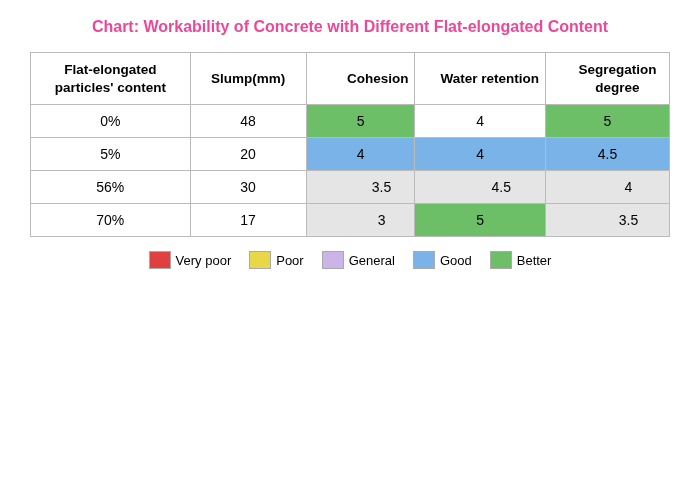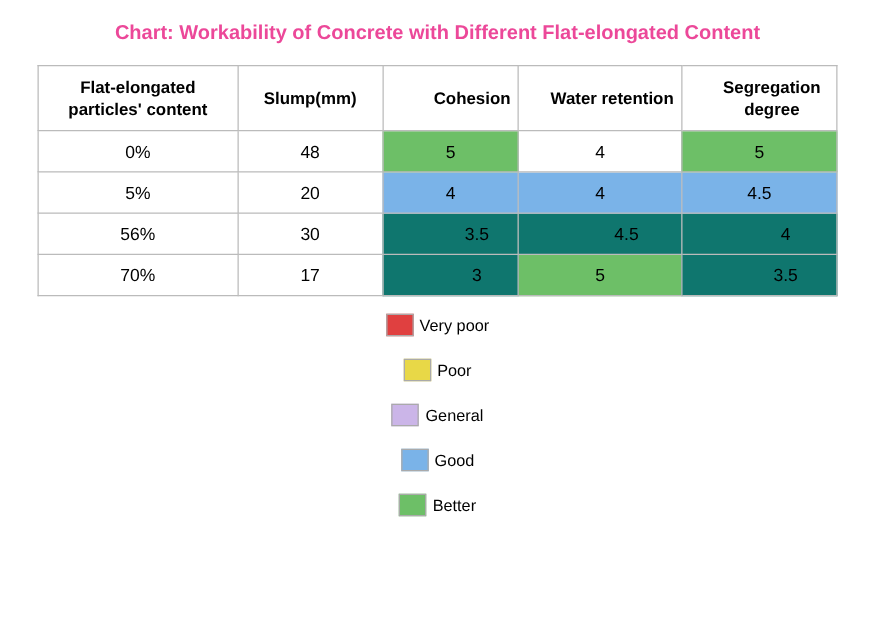--- a/index.html
+++ b/index.html
@@ -39,25 +39,25 @@
       line-height: 1.3;
     }
     .col-flat { width: 22%; }
     .col-slump { width: 16%; }
     .col-cohesion { width: 15%; text-align: right; }
     .col-water { width: 18%; text-align: right; }
     .col-seg { width: 15%; padding-left: 26px; }
 
     .bg-green { background-color: #6dbf67; }
     .bg-blue { background-color: #7ab3e8; }
-    .bg-lavender { background-color: #0f766e; padding-left: 48px; }
+    .bg-lavender { background-color: #e5e5e5; padding-left: 48px; }
 
     .legend {
       display: flex;
-      flex-direction: column;
+      flex-direction: row;
       align-items: center;
       justify-content: flex-end;
       margin-top: 14px;
       gap: 18px;
       font-size: 13px;
     }
     .legend-item {
       display: flex;
       align-items: center;
       gap: 5px;

